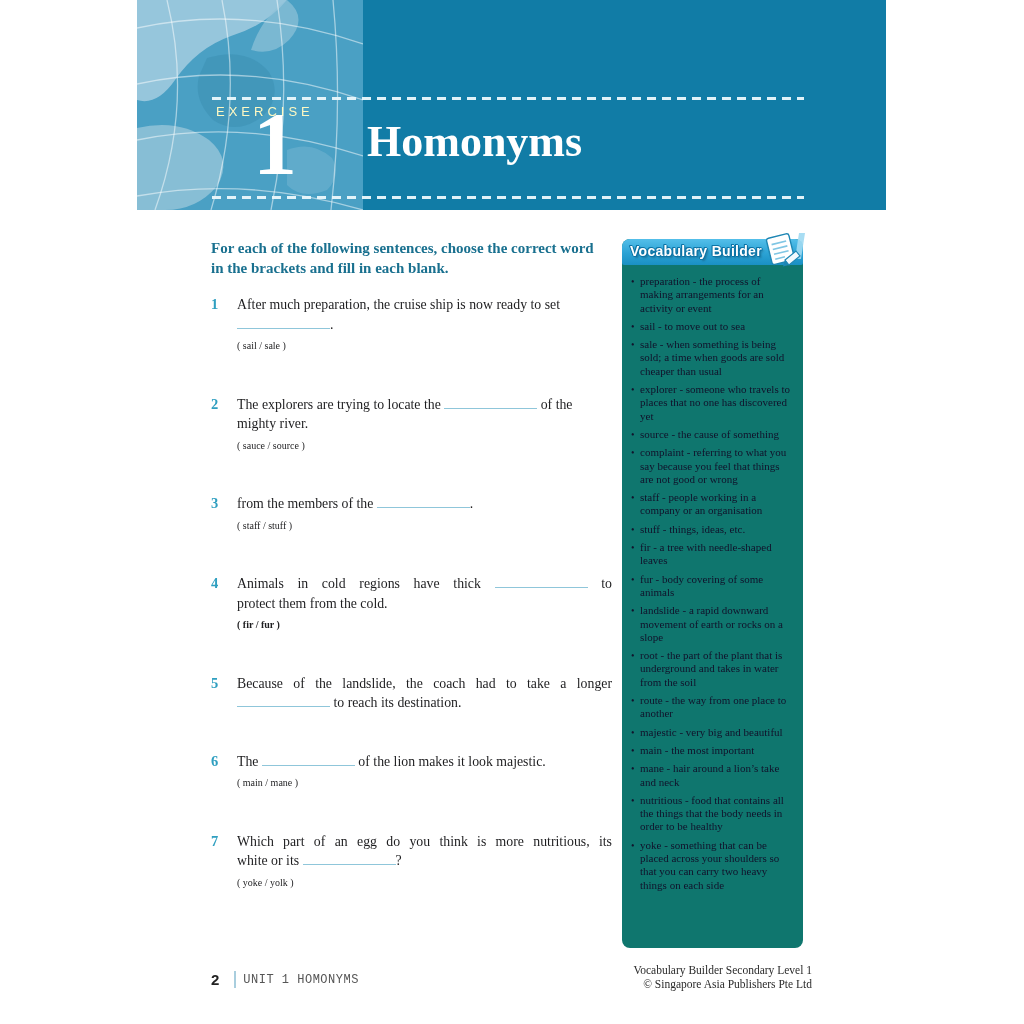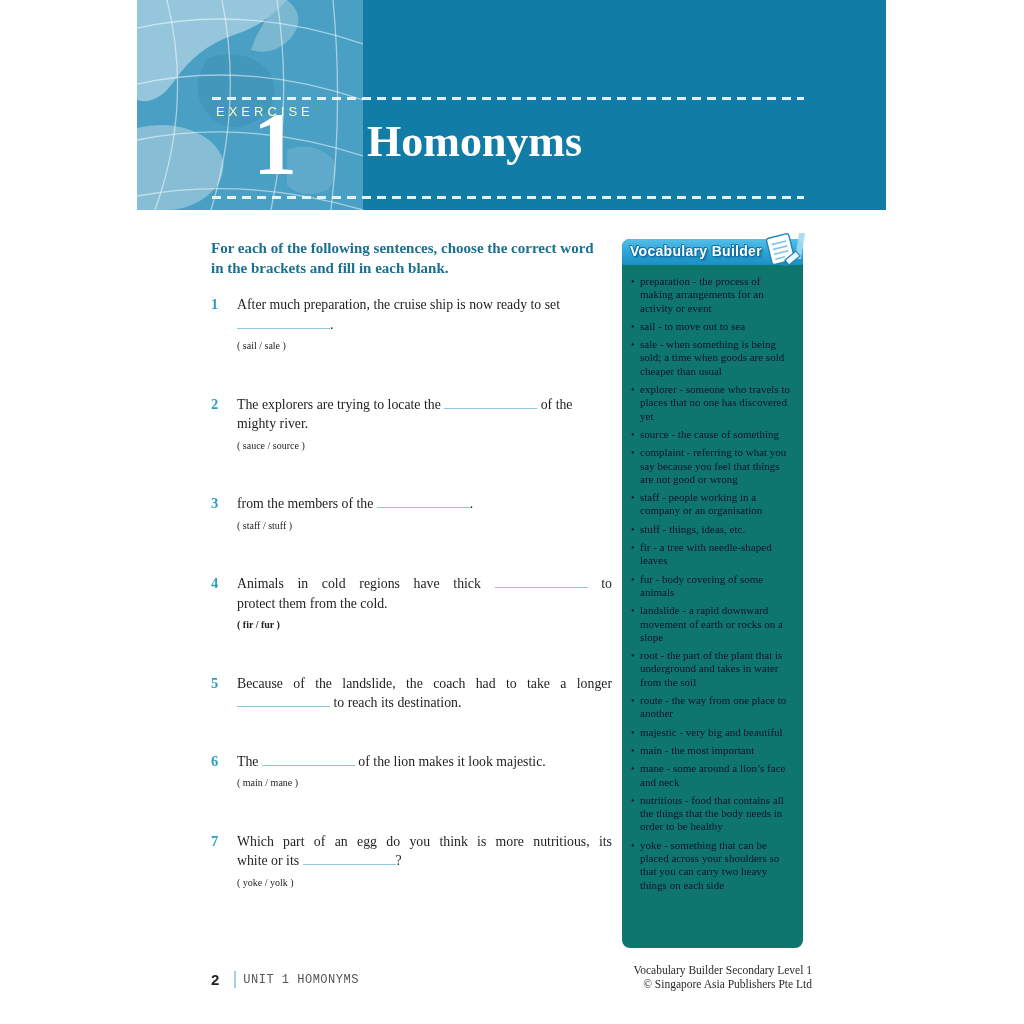--- a/index.html
+++ b/index.html
@@ -217,21 +217,21 @@
       <div class="v-item">
         <span class="v-bullet">•</span>
         <div class="v-text">majestic - very big and beautiful</div>
       </div>
       <div class="v-item">
         <span class="v-bullet">•</span>
         <div class="v-text">main - the most important</div>
       </div>
       <div class="v-item">
         <span class="v-bullet">•</span>
-        <div class="v-text">mane - some around a lion’s face and neck</div>
+        <div class="v-text">mane - hair around a lion’s take and neck</div>
       </div>
       <div class="v-item">
         <span class="v-bullet">•</span>
         <div class="v-text">nutritious - food that contains all the things that the body needs in order to be healthy</div>
       </div>
       <div class="v-item">
         <span class="v-bullet">•</span>
         <div class="v-text">yoke - something that can be placed across your shoulders so that you can carry two heavy things on each side</div>
       </div>
     </div>

